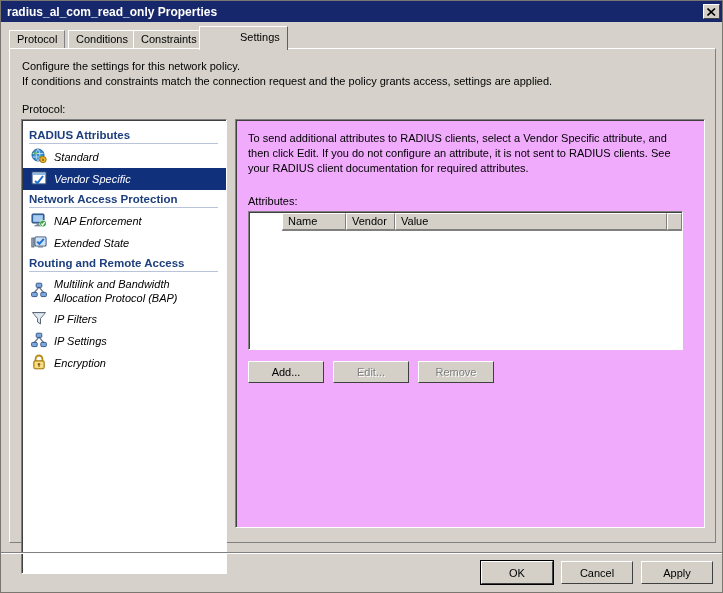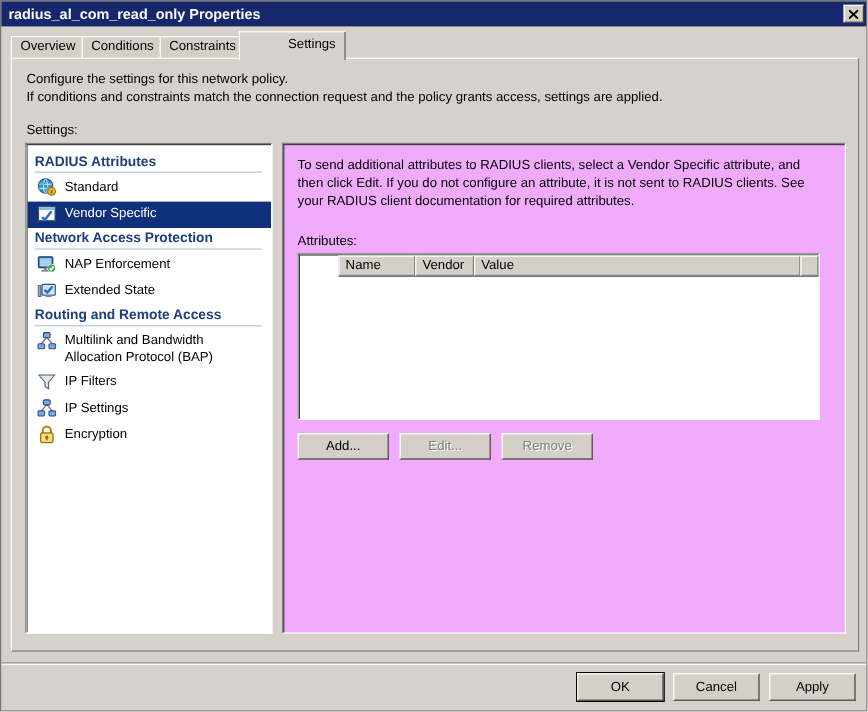--- a/index.html
+++ b/index.html
@@ -120,21 +120,21 @@
     position: absolute;
     left: 12px; top: 54px;
     font-size: 11px;
   }
 
   
   .tree {
     position: absolute;
     left: 11px; top: 70px;
     width: 206px;
-    height: 409px;
+    height: 455px;
     background: #ffffff;
     border-top: 1px solid #808080;
     border-left: 1px solid #808080;
     border-right: 1px solid #ffffff;
     border-bottom: 1px solid #ffffff;
     box-sizing: border-box;
     overflow: hidden;
     padding-left: 24px;
   }
   .tree-inner {
@@ -151,26 +151,27 @@
     font-weight: bold;
     font-size: 11.5px;
     color: #1d3f7e;
     border-bottom: 1px solid #b9c4d8;
     padding-bottom: 2px;
     white-space: nowrap;
     cursor: default;
   }
   .tree-item {
     display: flex;
-    align-items: flex-start;
+    align-items: center;
     padding: 3px 4px 3px 8px;
     cursor: default;
     color: #000;
     font-size: 11px;
     line-height: 14px;
+    font-style: italic;
   }
   .tree-item.selected {
     background: #10307c;
     color: #ffffff;
   }
   .tree-item .ic {
     width: 16px;
     height: 16px;
     flex: 0 0 16px;
     margin-right: 7px;
@@ -328,31 +329,31 @@
     <div class="titlebar-buttons">
       <div class="close-btn">
         <svg width="9" height="8" viewBox="0 0 9 8">
           <path d="M0.5,0.5 L8,7.5 M8,0.5 L0.5,7.5" stroke="#000" stroke-width="1.6" fill="none"></path>
         </svg>
       </div>
     </div>
   </div>
 
   <div class="tabstrip">
-    <div class="tab" style="left:0px;">Overview</div>
+    <div class="tab" style="left:0px;">Protocol</div>
     <div class="tab" style="left:59px;">Conditions</div>
     <div class="tab" style="left:124px;">Constraints</div>
     <div class="tab active" style="left:190px;padding-left:40px;">Settings</div>
   </div>
 
   <div class="tabpanel">
 
     <div class="intro-line intro-1">Configure the settings for this network policy.</div>
     <div class="intro-line intro-2">If conditions and constraints match the connection request and the policy grants access, settings are applied.</div>
-    <div class="settings-label">Settings:</div>
+    <div class="settings-label">Protocol:</div>
 
     <div class="tree">
       <div class="tree-inner">
 
         <div class="group-header">RADIUS Attributes</div>
 
         <div class="tree-item">
           <span class="ic">
             <svg width="16" height="16" viewBox="0 0 16 16">
               <circle cx="7" cy="7" r="6" fill="#3d8fd1" stroke="#1b5c96" stroke-width="1"></circle>

